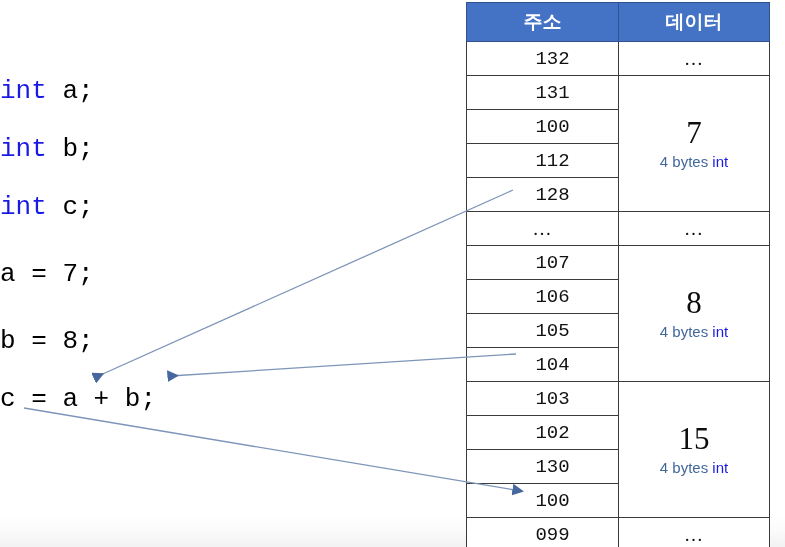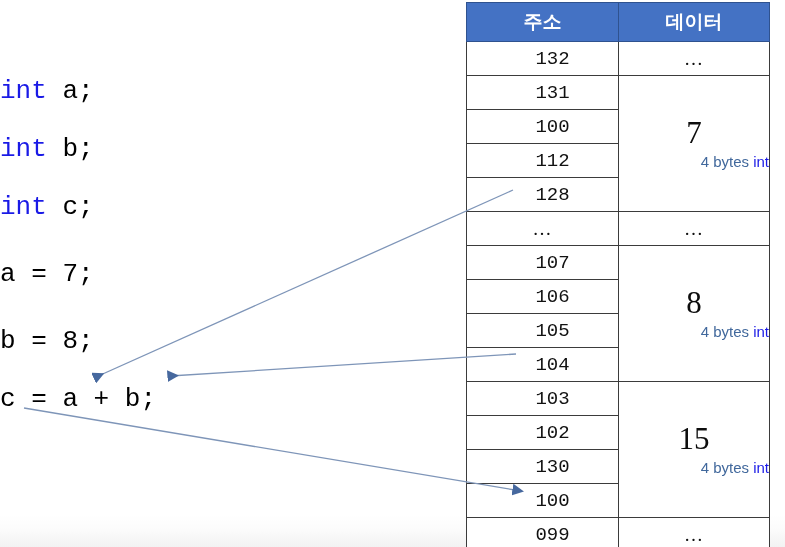--- a/index.html
+++ b/index.html
@@ -95,21 +95,20 @@
     color: #0d0d0d;
     line-height: 1.05;
     display: block;
   }
   .val-sub {
     font-family: "Liberation Sans", sans-serif;
     font-size: 15px;
     color: #41689c;
     display: block;
     margin-top: 3px;
-    text-align: right;
   }
   .val-sub .int-kw { color: #1a1ae6; }
 
   
   .arrows {
     position: absolute;
     left: 0;
     top: 0;
     width: 785px;
     height: 547px;

